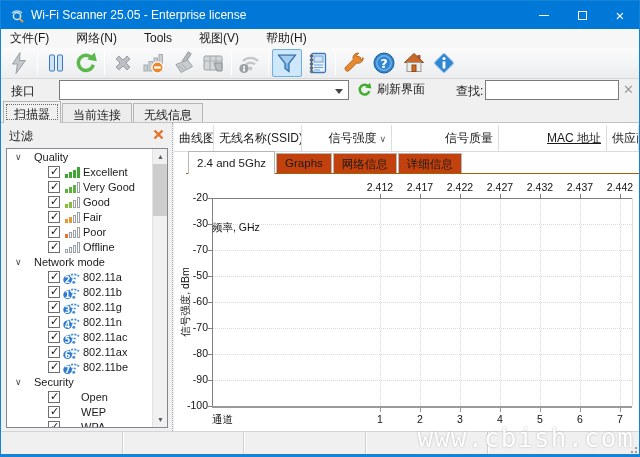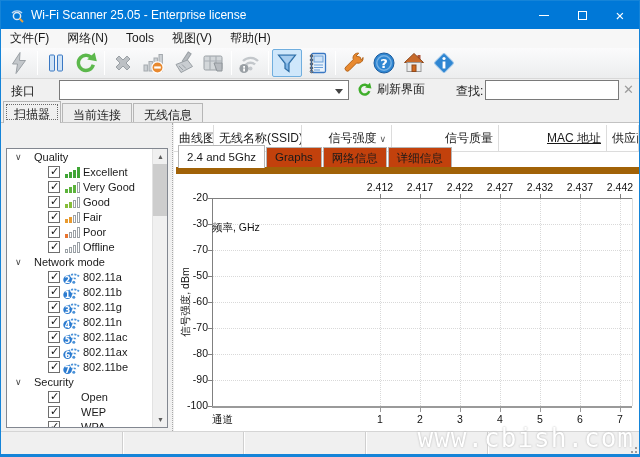--- a/index.html
+++ b/index.html
@@ -14,21 +14,21 @@
   .app-icon { margin:0 6px 0 8px; display:flex; }
   .title { font-size:12px; }
   .winbtns { position:absolute; right:0; top:0; height:28px; display:flex; }
   .winbtn { width:38px; height:28px; display:flex; align-items:center; justify-content:center; cursor:default; }
   .glyph-min { width:10px; height:1px; background:#fff; }
   .glyph-max { width:9px; height:9px; border:1px solid #fff; }
   .glyph-close { font-size:15px; color:#fff; line-height:1; }
 
   
   .menubar { position:absolute; left:0; top:28px; right:0; height:19px; background:#f7f7f7;
-             display:flex; align-items:center; }
+             display:flex; align-items:center;gap:9px; }
   .mitem { padding:0 9px; height:19px; line-height:19px; }
 
   
   .toolbar { position:absolute; left:0; top:47px; right:0; height:31px;
              background:linear-gradient(#fbfbfc,#ecedee); border-bottom:1px solid #d8d8d8;
              display:flex; align-items:center; padding-left:3px; }
   .tbtn { width:30px; height:28px; display:flex; align-items:center; justify-content:center;
           border:1px solid transparent; border-radius:2px; }
   .tbtn.selected { background:#cfe7fb; border-color:#70aede; }
   .tsep { width:1px; height:24px; background:#c9c9c9; border-right:1px solid #fff; margin:0 3px; }
@@ -85,22 +85,22 @@
   .sb-thumb { position:absolute; left:0; top:15px; width:15px; height:52px; background:#cdcdcd; }
 
   
   .main { position:absolute; left:173px; top:0; right:0; bottom:0; background:#fff; }
   .cols { position:absolute; left:0; top:2px; right:0; height:27px; display:flex;
           border-bottom:1px solid #dcdcdc; background:#fff; }
   .col { height:27px; line-height:26px; padding:0 5px; border-right:1px solid #dcdcdc;
          overflow:hidden; white-space:nowrap; }
   .col.r { text-align:right; }
   .sort-arrow { font-size:9px; color:#555; margin-left:3px; }
-  .subtabs { position:absolute; left:2px; top:29px; right:0; height:22px; display:flex;
-             align-items:flex-end; padding-left:2px; border-bottom:7px solid #a16207; background:#fff; }
+  .subtabs { position:absolute; left:12px; top:29px; right:0; height:22px; display:flex;
+             align-items:flex-end; padding-left:2px; border-bottom:1px solid #a16207; background:#fff; }
   .stab { padding:3px 8px 2px; border:1px solid #b6b6b6; border-bottom:none; background:#c2410c;
           margin-right:1px; height:20px; font-size:11.5px; }
   .stab.active { background:#fff; height:23px; margin-bottom:-1px; padding-top:5px; }
 
   
   .chart { position:absolute; left:0; top:51px; right:2px; bottom:2px; background:#fff; overflow:visible; }
   .chart div { position:absolute; }
   .ax-text { font-size:10.5px; color:#111; white-space:nowrap; }
   .grid-h { border-top:1px dotted #d9d9d9; height:0; }
   .grid-v { border-left:1px dotted #d9d9d9; width:0; }
@@ -311,20 +311,28 @@
   </div>
 
   <div class="maintabs" id="maintabs">
       <div class="mtab active">扫描器</div>
       <div class="mtab">当前连接</div>
       <div class="mtab">无线信息</div>
     </div>
 
   <div class="content">
     <div class="sidebar">
+      <div class="side-head">
+        <span>过滤</span>
+        <span class="side-close">
+          <svg width="11" height="11" viewBox="0 0 11 11">
+            <path d="M1.5 1.5 L9.5 9.5 M9.5 1.5 L1.5 9.5" stroke="#e0762c" stroke-width="2.4"></path>
+          </svg>
+        </span>
+      </div>
       <div class="tree">
         <div class="tree-rows" id="treerows">
             <div class="trow section">
               <div class="expander">∨</div>
               <div class="slabel">Quality</div>
             </div>
             <div class="trow item">
               <div class="cb checked">
                 <span>✓</span>
               </div>

